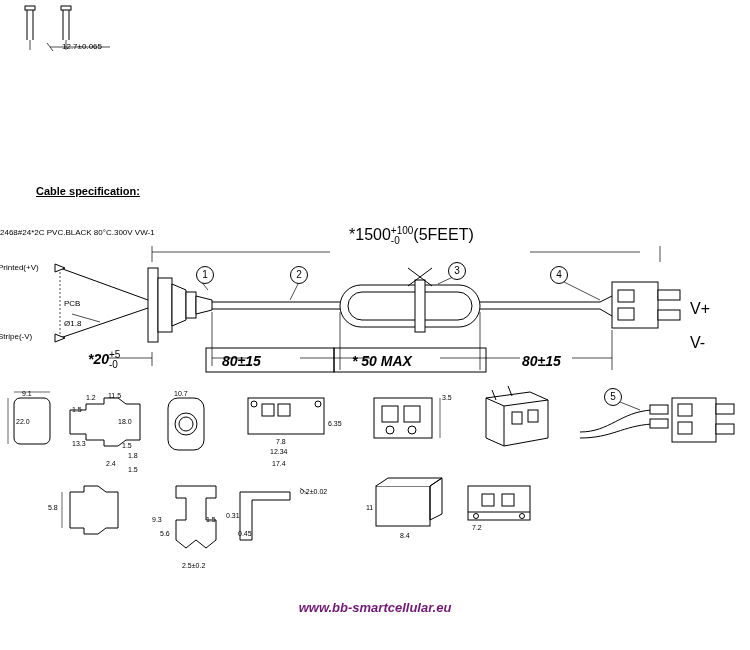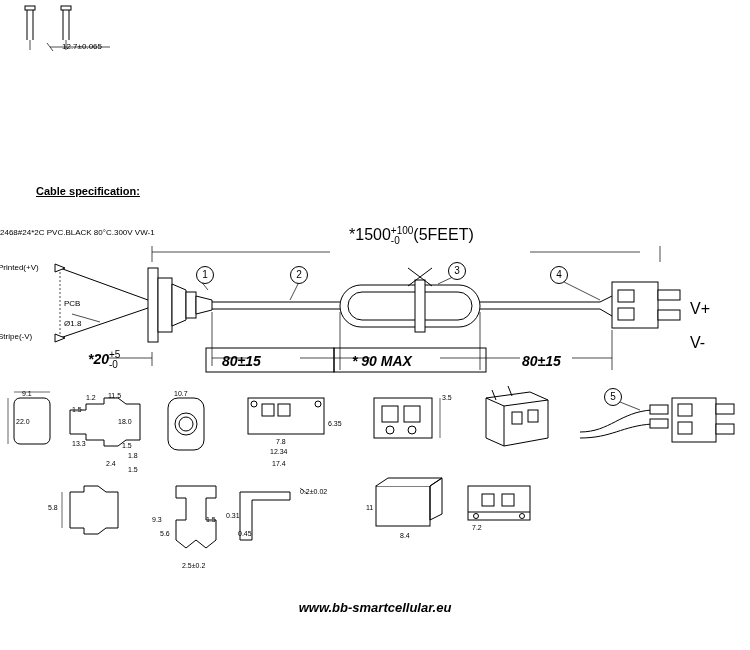--- a/index.html
+++ b/index.html
@@ -14,21 +14,21 @@
   .abs{position:absolute;}
   .lbl{font-size:9px;line-height:1;white-space:nowrap;margin-left:32px;}
   .lbl-sm{font-size:8px;line-height:1;white-space:nowrap;}
   .lbl-xs{font-size:7px;line-height:1;white-space:nowrap;}
   .bold{font-weight:bold;}
   .underline{text-decoration:underline;}
   .big{font-size:16px;font-weight:normal;margin-top:12px;}
   .mid{font-size:14px;font-weight:bold;font-style:italic;}
   .sup{font-size:10px;line-height:1;}
   .watermark{
-    color:#000000;font-weight:bold;font-style:italic;font-size:13px;
+    color:#701a75;font-weight:bold;font-style:italic;font-size:13px;
     text-align:center;width:100%;
   }
   svg{position:absolute;left:0;top:0;}
   .cap{ 
     width:16px;height:16px;border:1px solid #000;border-radius:50%;
     font-size:10px;text-align:center;line-height:15px;background:#fff;
   }
 </style>
 </head>
 <body>
@@ -203,21 +203,21 @@
 <div class="abs lbl-sm" style="left:64px;top:300px;">PCB</div>
 <div class="abs lbl-sm" style="left:64px;top:320px;">Ø1.8</div>
 
 <div class="abs" style="left:88px;top:350px;">
   <span class="mid">*20</span><span style="display:inline-block;vertical-align:middle;">
     <span class="sup" style="display:block;">+5</span>
     <span class="sup" style="display:block;">-0</span>
   </span>
 </div>
 <div class="abs mid" style="left:222px;top:353px;">80±15</div>
-<div class="abs mid" style="left:352px;top:353px;">* 90 MAX</div>
+<div class="abs mid" style="left:352px;top:353px;">* 50 MAX</div>
 <div class="abs mid" style="left:522px;top:353px;">80±15</div>
 
 <div class="abs big" style="left:690px;top:288px;">V+</div>
 <div class="abs big" style="left:690px;top:322px;">V-</div>
 
 <div class="abs cap" style="left:196px;top:266px;">1</div>
 <div class="abs cap" style="left:290px;top:266px;">2</div>
 <div class="abs cap" style="left:448px;top:262px;">3</div>
 <div class="abs cap" style="left:550px;top:266px;">4</div>
 <div class="abs cap" style="left:604px;top:388px;">5</div>

